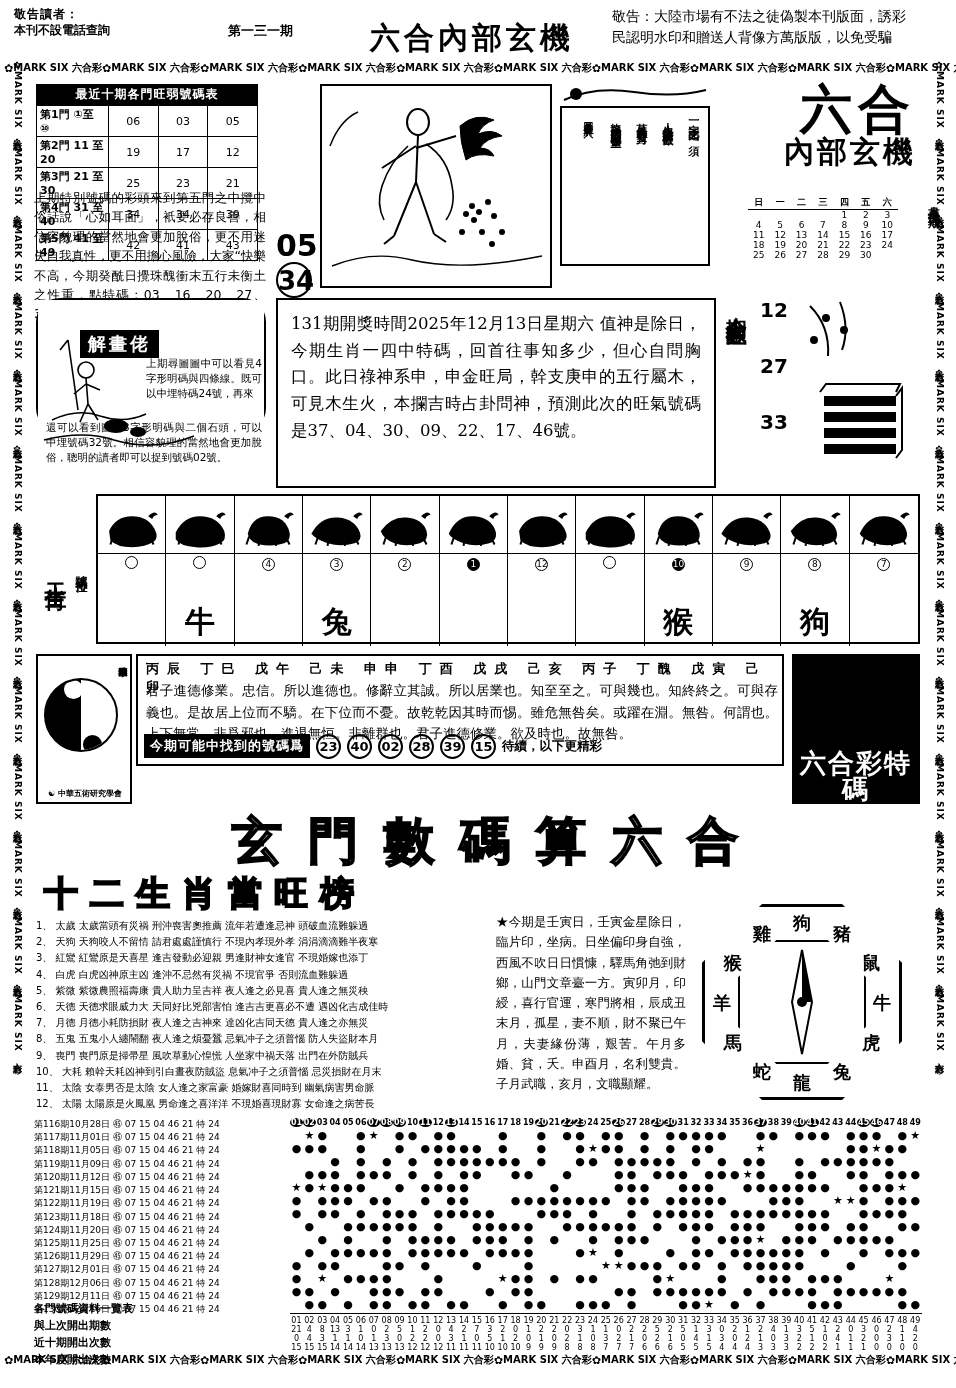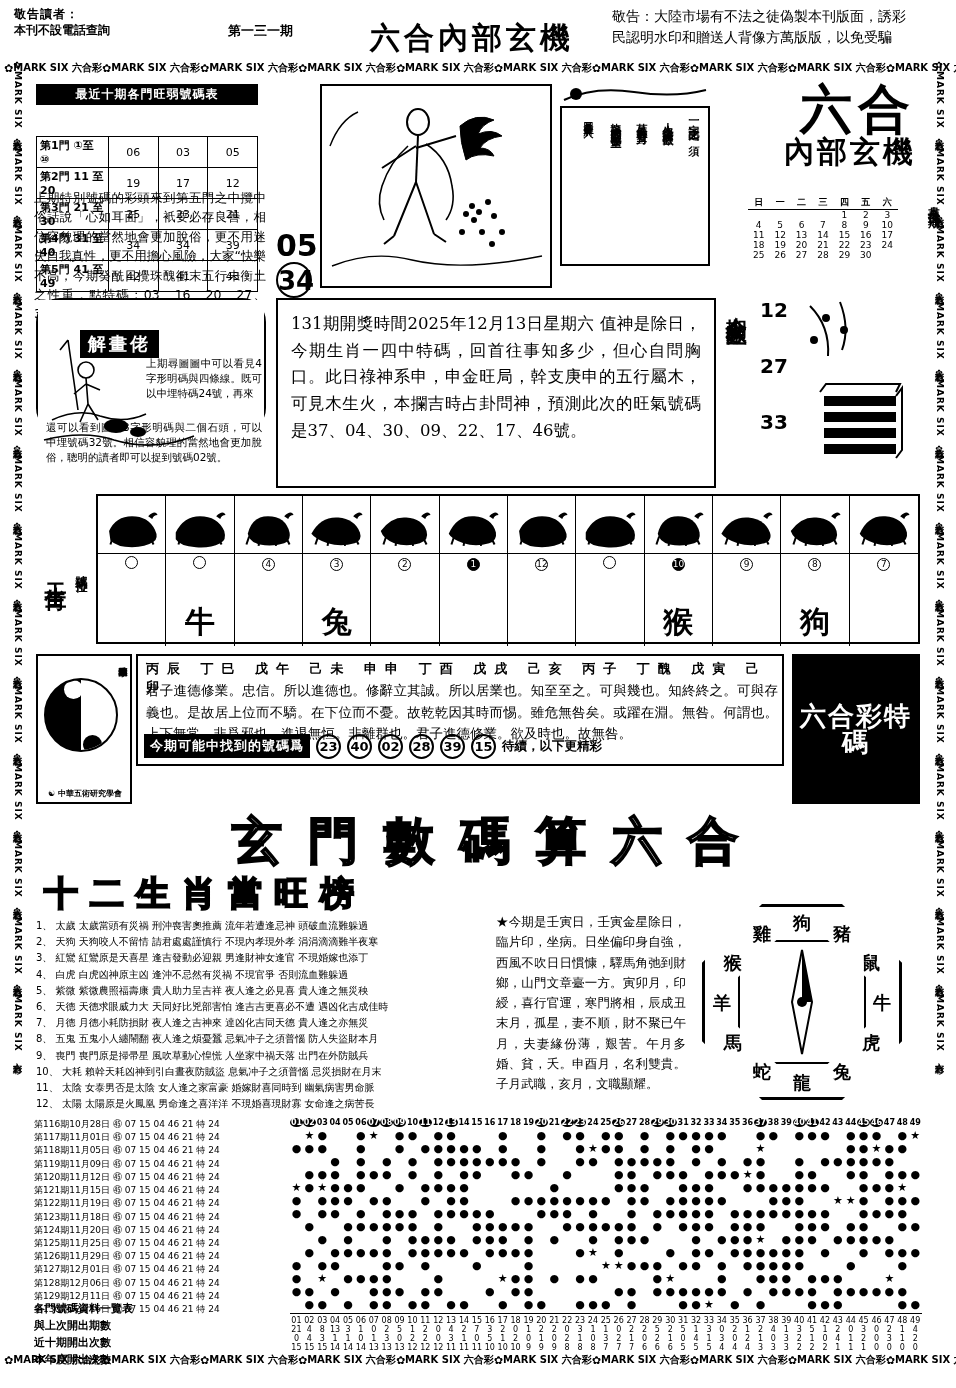--- a/index.html
+++ b/index.html
@@ -57,21 +57,21 @@
 
   
   .panel { position:absolute; border:2px solid #000; background:#fff; }
 
   
   .tbl-draws { position:absolute; left:36px; top:84px; width:222px; }
   .tbl-draws .cap {
     background:#000; color:#fff; font-size:12px; font-weight:bold;
     padding:2px 4px; letter-spacing:1px; text-align:center;
   }
-  .tbl-draws table { border-collapse:collapse; width:100%; font-size:11px;margin-top:31px; }
+  .tbl-draws table { border-collapse:collapse; width:100%; font-size:11px; }
   .tbl-draws td { border:1px solid #000; padding:1px 3px; text-align:center; }
   .tbl-draws td.k { text-align:left; width:72px; font-weight:bold; }
 
   
   .intro-text {
     position:absolute; left:34px; top:188px; width:232px;
     font-size:12.5px; line-height:1.55; text-align:justify;
   }
 
   
@@ -190,21 +190,21 @@
   .bagua .yy2 { position:absolute; left:37px; top:55px; width:19px; height:19px;
                 border-radius:50%; background:#000; }
   .bagua .cap { position:absolute; left:2px; bottom:3px; width:90px; text-align:center;
                 font-size:8px; font-weight:bold; }
   .bagua .vt { position:absolute; right:2px; top:4px; writing-mode:vertical-rl;
                text-orientation:upright; font-size:9px; font-weight:bold; line-height:1.2; }
 
   
   .stamp { position:absolute; right:36px; top:654px; width:128px; height:150px;
            border:2px solid #000; background:#000; color:#fff;
-           display:flex; align-items:center; justify-content:center; }
+           display:flex; align-items:flex-end; justify-content:center; }
   .stamp span { font-size:26px; font-weight:bold; letter-spacing:2px; line-height:1.0;
                 text-align:center; font-family:"DejaVu Serif","Liberation Serif",serif; }
 
   
   .banner-out {
     position:absolute; left:118px; top:812px; width:760px; height:58px;
     font-size:50px; font-weight:bold; letter-spacing:26px; text-align:center;
     color:#fff; -webkit-text-stroke:2px #000;
     font-family:"DejaVu Serif","Liberation Serif",serif; line-height:58px;
   }

